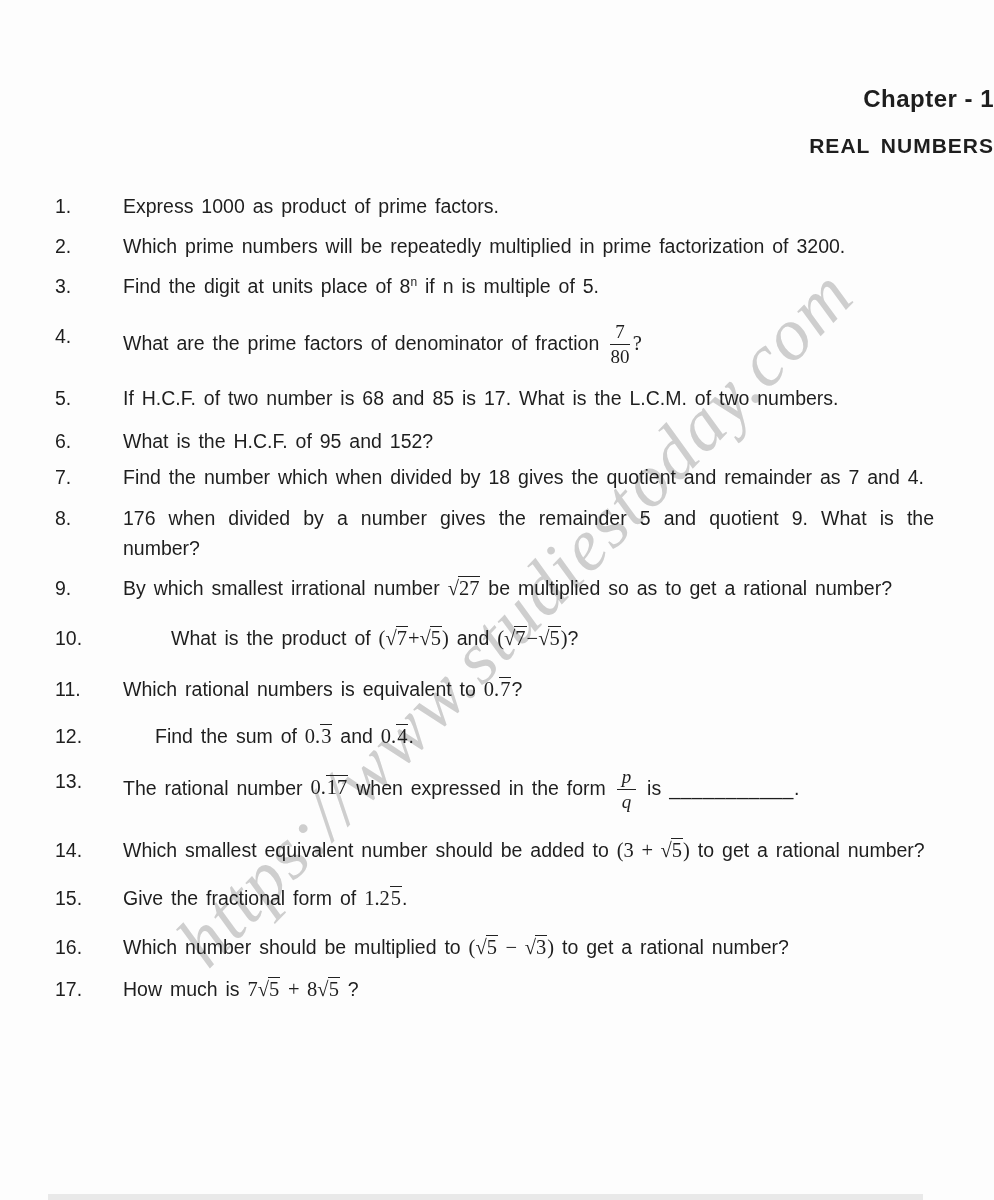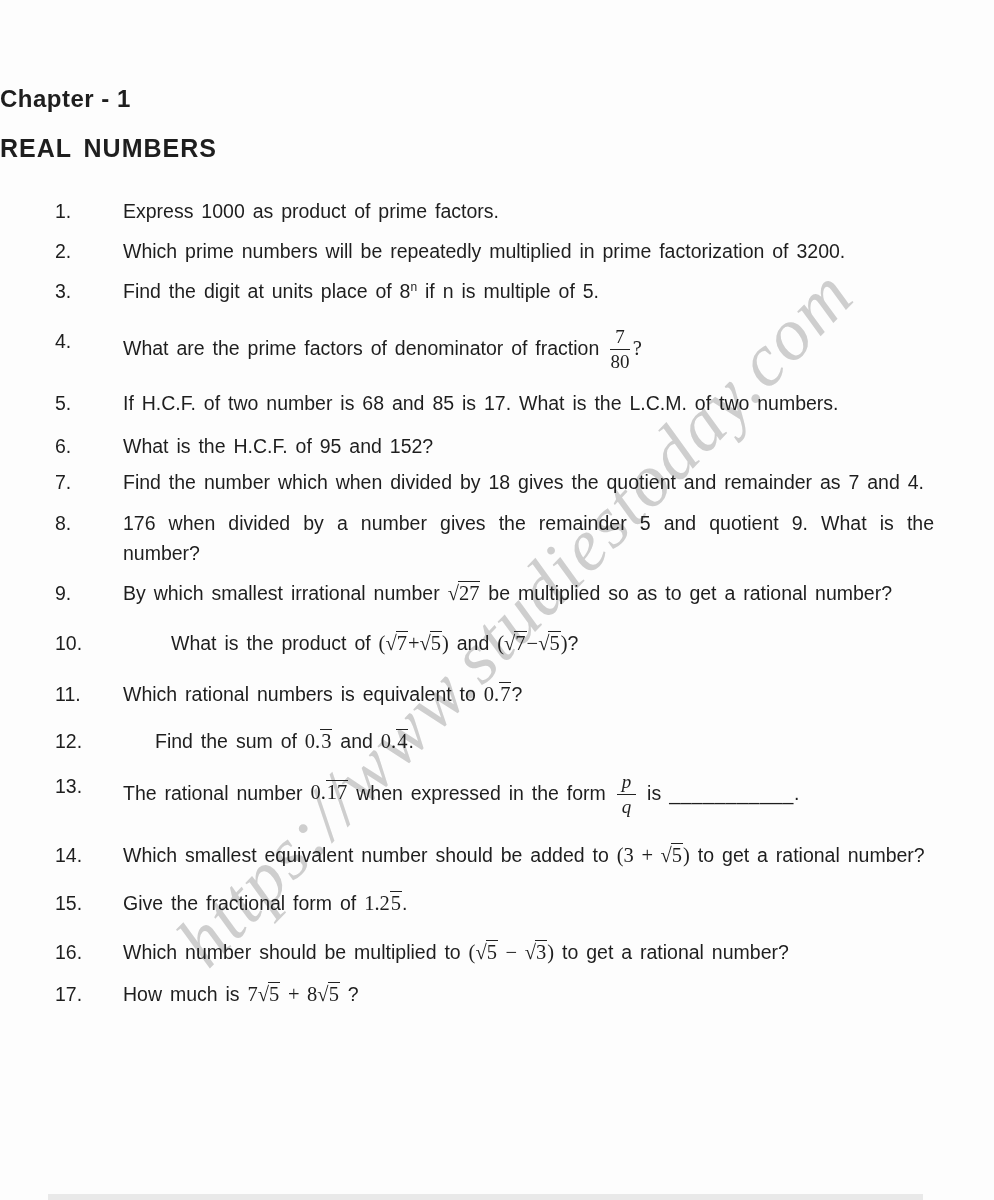--- a/index.html
+++ b/index.html
@@ -29,28 +29,28 @@
     opacity: 0.8;
     white-space: nowrap;
     z-index: 1;
     user-select: none;
   }
 
   .content { position: relative; z-index: 2; }
 
   .title1 {
     margin: 0; padding-top: 85px;
-    text-align: left;
+    text-align: right;
     font-size: 24px; font-weight: bold;
     letter-spacing: 0.5px;
   }
   .title2 {
     margin: 21px 0 0 0;
-    text-align: left;
-    font-size: 25px; font-weight: bold;
+    text-align: right;
+    font-size: 21px; font-weight: bold;
     letter-spacing: 1px;
     word-spacing: 4px;
   }
 
   .qlist {
     margin-top: 33px;
     padding-left: 55px;
     padding-right: 60px;
   }
   .qrow {

